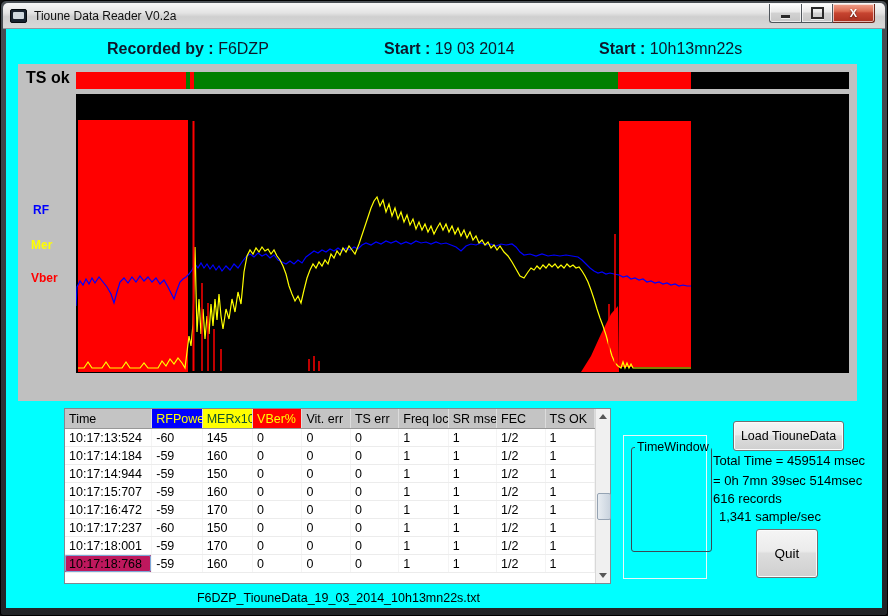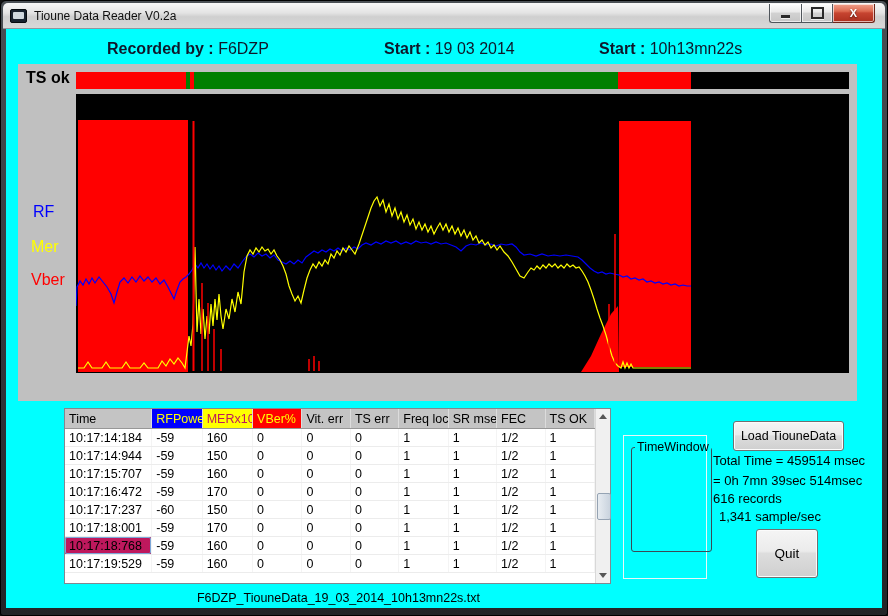--- a/index.html
+++ b/index.html
@@ -27,21 +27,21 @@
   .hdr b{font-weight:bold;}
   .hdr-recorded{left:101px;}
   .hdr-date{left:378px;}
   .hdr-start{left:593px;}
   
   .chart-panel{position:absolute;left:12px;top:35px;width:839px;height:337px;background:#c0c0c0;}
   .ts-label{position:absolute;left:8px;top:5px;font-size:16px;font-weight:bold;color:#000;}
   .ts-bar{position:absolute;left:58px;top:8px;width:773px;height:17px;display:flex;}
   .ts-bar div{height:100%;}
   #chart-svg{position:absolute;left:58px;top:30px;width:773px;height:279px;background:#000;display:block;}
-  .sig-label{position:absolute;font-size:16px;font-weight:normal;}
+  .sig-label{position:absolute;font-size:12px;font-weight:bold;}
   .sig-rf{left:15px;top:139px;}
   .sig-mer{left:13px;top:174px;}
   .sig-vber{left:13px;top:207px;}
   
   .table-wrap{position:absolute;left:58px;top:379px;width:547px;height:176px;background:#fff;border:1px solid #828790;box-sizing:border-box;}
   table{border-collapse:collapse;table-layout:fixed;width:530px;font-size:12.5px;}
   th{height:19px;background:#c4c4c4;text-align:left;font-weight:normal;padding:0 0 0 4px;
      border-right:1px solid #dcdcdc;border-bottom:1px solid #979797;overflow:hidden;white-space:nowrap;}
   td{height:17px;padding:0 0 0 4px;color:#000;border-bottom:1px solid #ececec;border-right:1px solid #f4f4f4;overflow:hidden;white-space:nowrap;}
   td.sel{box-shadow:inset 0 0 0 1px #7da7d8;background:#be185d;border-radius:2px;}
@@ -145,32 +145,44 @@
             <col style="width: 48px;">
             <col style="width: 49px;">
             <col style="width: 48px;">
             <col style="width: 48px;">
             <col style="width: 49px;">
           </colgroup>
         <thead>
             <tr id="thead-row">
               <th>Time</th>
               <th style="background: rgb(0, 0, 255); color: rgb(255, 255, 0);">RFPower</th>
-              <th style="background: rgb(255, 255, 0); color: #be185d;">MERx10</th>
+              <th style="background: rgb(255, 255, 0); color: #14532d;">MERx10</th>
               <th style="background: rgb(255, 0, 0); color: rgb(255, 255, 0);">VBer%</th>
               <th>Vit. err</th>
               <th>TS err</th>
               <th>Freq lock</th>
               <th>SR msec</th>
               <th>FEC</th>
               <th>TS OK</th>
             </tr>
           </thead>
         <tbody id="tbody">
             <tr>
+              <td>10:17:13:524</td>
+              <td>-60</td>
+              <td>145</td>
+              <td>0</td>
+              <td>0</td>
+              <td>0</td>
+              <td>1</td>
+              <td>1</td>
+              <td>1/2</td>
+              <td>1</td>
+            </tr>
+            <tr>
               <td>10:17:14:184</td>
               <td>-59</td>
               <td>160</td>
               <td>0</td>
               <td>0</td>
               <td>0</td>
               <td>1</td>
               <td>1</td>
               <td>1/2</td>
               <td>1</td>
@@ -230,32 +242,20 @@
               <td>0</td>
               <td>0</td>
               <td>0</td>
               <td>1</td>
               <td>1</td>
               <td>1/2</td>
               <td>1</td>
             </tr>
             <tr>
               <td class="sel">10:17:18:768</td>
-              <td>-59</td>
-              <td>160</td>
-              <td>0</td>
-              <td>0</td>
-              <td>0</td>
-              <td>1</td>
-              <td>1</td>
-              <td>1/2</td>
-              <td>1</td>
-            </tr>
-            <tr>
-              <td>10:17:19:529</td>
               <td>-59</td>
               <td>160</td>
               <td>0</td>
               <td>0</td>
               <td>0</td>
               <td>1</td>
               <td>1</td>
               <td>1/2</td>
               <td>1</td>
             </tr>

